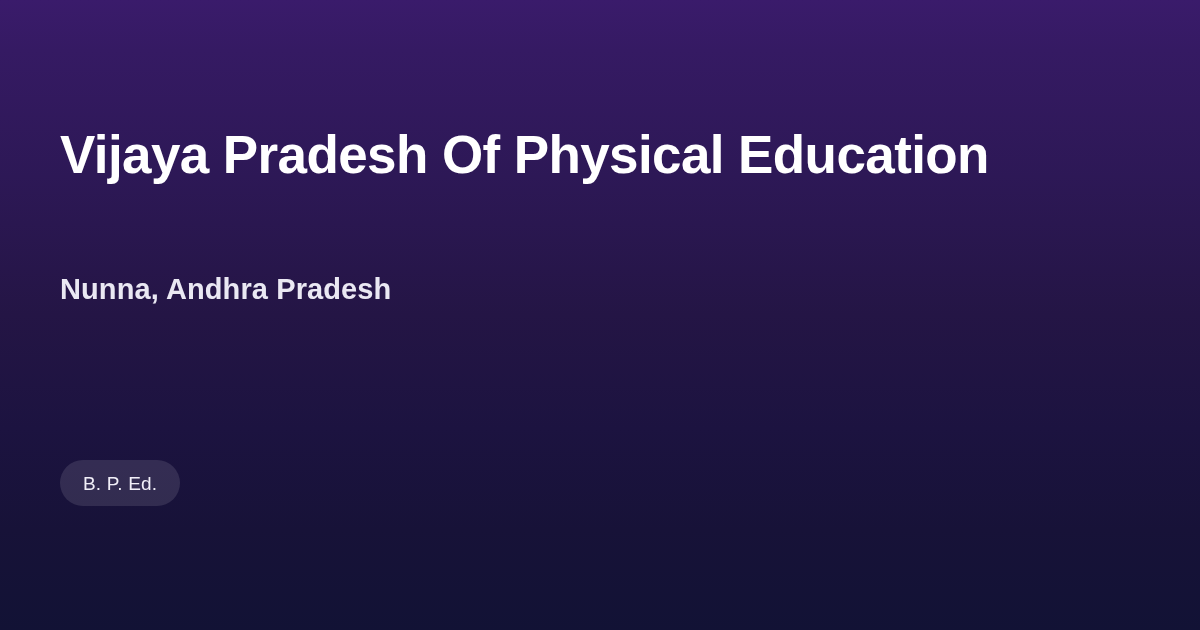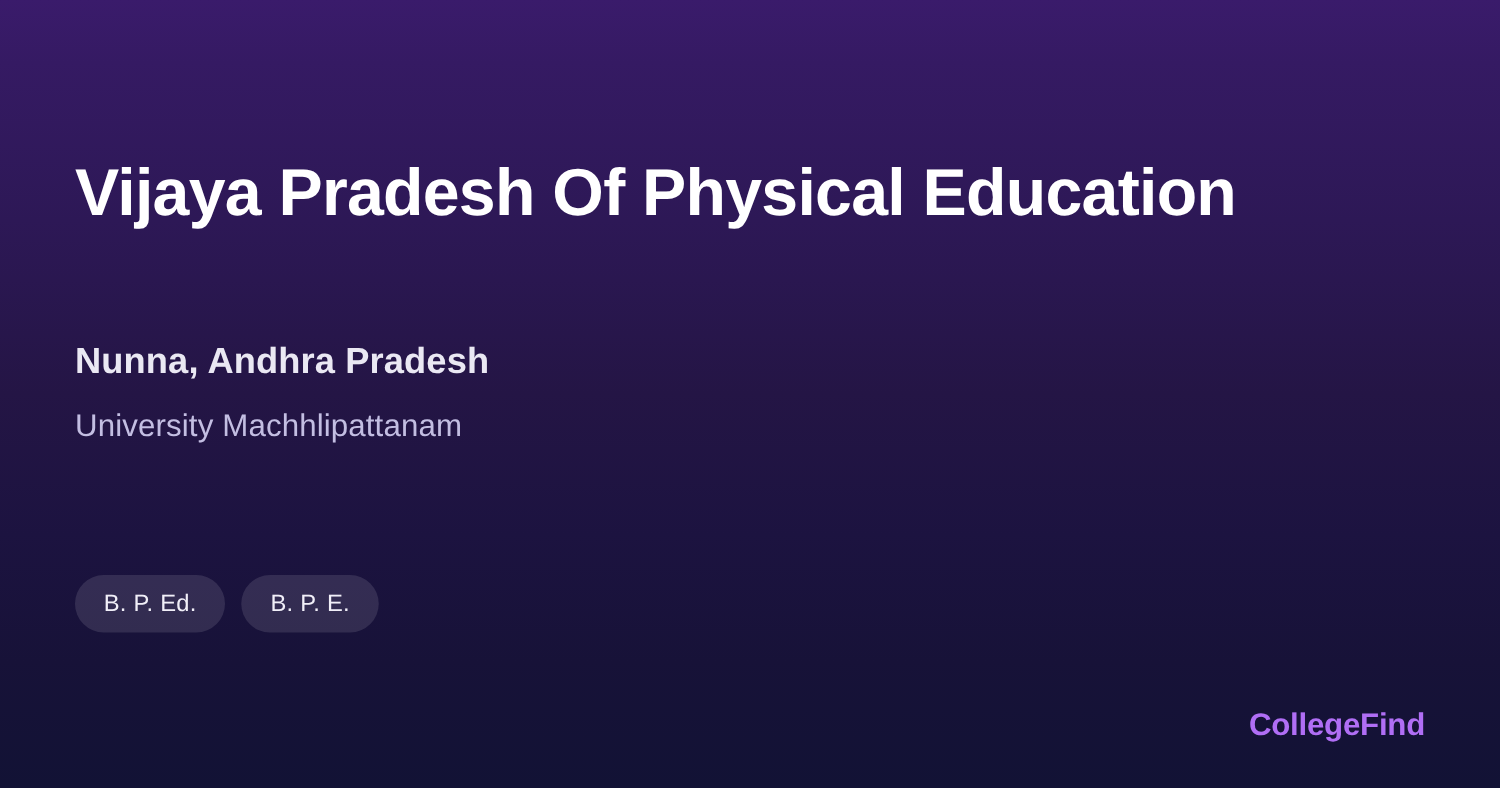--- a/index.html
+++ b/index.html
@@ -118,23 +118,20 @@
 </head>
 <body>
 
 <div class="card">
   <div class="card-inner">
 
     <h1 class="hero-title">Vijaya Pradesh Of Physical Education</h1>
 
     <div class="location-line">Nunna, Andhra Pradesh</div>
 
-    <div class="university-line">University Machhlipattanam</div>
 
     <div class="tag-row">
       <span class="tag-pill">B. P. Ed.</span>
-      <span class="tag-pill">B. P. E.</span>
     </div>
 
-    <div class="brand-wordmark">CollegeFind</div>
 
   </div>
 </div>
 
 </body></html>

